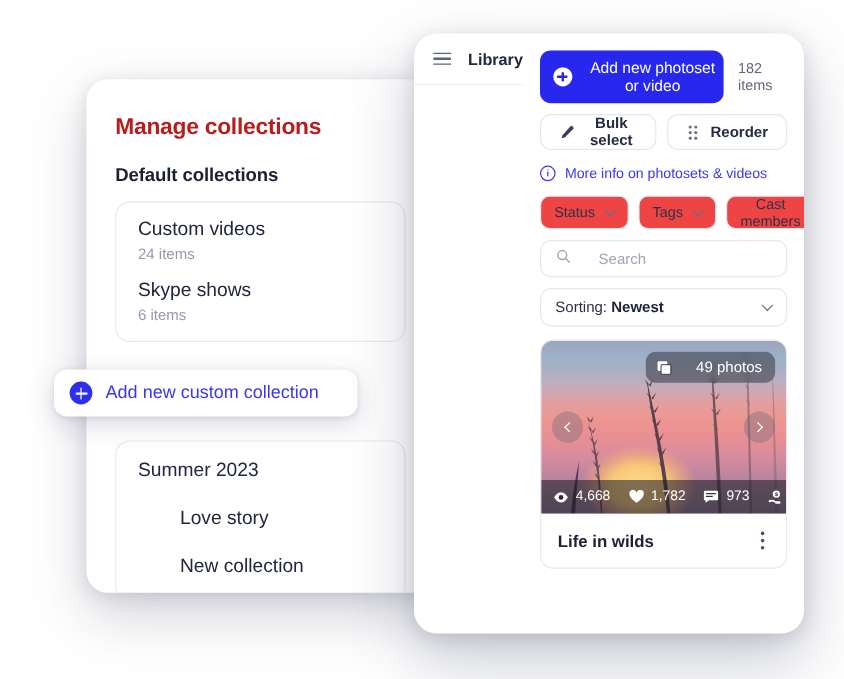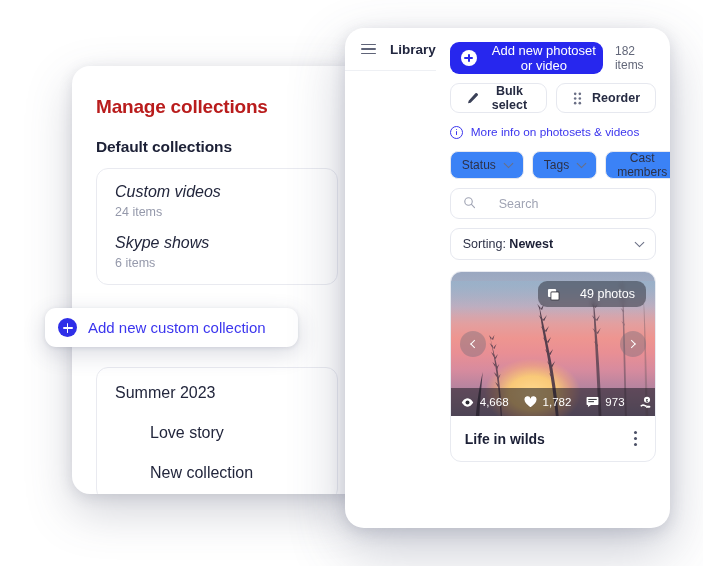--- a/index.html
+++ b/index.html
@@ -33,21 +33,21 @@
     margin-top: 20px; letter-spacing: -0.1px;
   }
   .collections-card {
     margin-top: 12px;
     border: 1px solid #e9eaf0;
     border-radius: 12px;
     padding: 13px 18px 14px 18px;
     background: #fff;
   }
   .coll-row + .coll-row { margin-top: 14px; }
-  .coll-name { font-size: 16px; color: #22263c; line-height: 1.3; font-style: italic; }
+  .coll-name { font-size: 16px; color: #22263c; line-height: 1.3; }
   .coll-count { font-size: 12.5px; color: #9599ab; margin-top: 2px; }
   .custom-head { margin-top: 26px; }
   .custom-card {
     margin-top: 38px;
     border: 1px solid #e9eaf0;
     border-radius: 12px;
     padding: 16px 18px 18px 18px;
   }
   .custom-item { font-size: 16px; color: #22263c; }
   .custom-item + .custom-item { margin-top: 22px; margin-left: 35px; }
@@ -98,21 +98,21 @@
   }
   .hamburger { width: 15px; height: 11px; display: flex; flex-direction: column; justify-content: space-between; cursor: pointer; }
   .hamburger span { display: block; height: 1.8px; background: #5f6478; border-radius: 1px; }
   .lib-title { margin-left: 14px; font-size: 13.5px; font-weight: bold; color: #222740; }
 
   .lib-body { padding: 14px 14px 0 14px; flex: 1 1 auto; overflow: hidden; }
 
   .row-primary { display: flex; align-items: center; }
   .btn-primary {
     background: #2727ee; color: #fff;
-    height: 32px; border-radius: 9px;
+    height: 44px; border-radius: 9px;
     display: flex; align-items: center;
     padding: 0 1px 0 11px;
     font-size: 13px; font-weight: 500;
     border: none; cursor: pointer;
     font-family: inherit;
   }
   .btn-primary .pc-white {
     width: 16px; height: 16px; border-radius: 50%;
     background: #fff; position: relative; flex: 0 0 auto; margin-right: 9px;
   }
@@ -145,21 +145,21 @@
     background: #3b35ee; border-radius: 50%;
   }
   .info-link .i-circle::after {
     content: ""; position: absolute; left: 4.9px; top: 4.6px; width: 1.3px; height: 4.2px;
     background: #3b35ee; border-radius: 1px;
   }
 
   .filters { display: flex; gap: 8px; margin-top: 12px; }
   .filter-chip {
     height: 28px; border: 1px solid #e6e8ef; border-radius: 8px;
-    background: #3b82f6; display: flex; align-items: center;
+    background: #ef4444; display: flex; align-items: center;
     padding: 0 11px; font-size: 12px; color: #2d3147; cursor: pointer;
     font-family: inherit;
   }
   .chev {
     width: 7px; height: 7px; border-right: 1.4px solid #6a6f85; border-bottom: 1.4px solid #6a6f85;
     transform: rotate(45deg) translate(-1.5px,-1.5px); margin-left: 9px; flex: 0 0 auto;
   }
 
   .search-box {
     margin-top: 9px; height: 31px;

